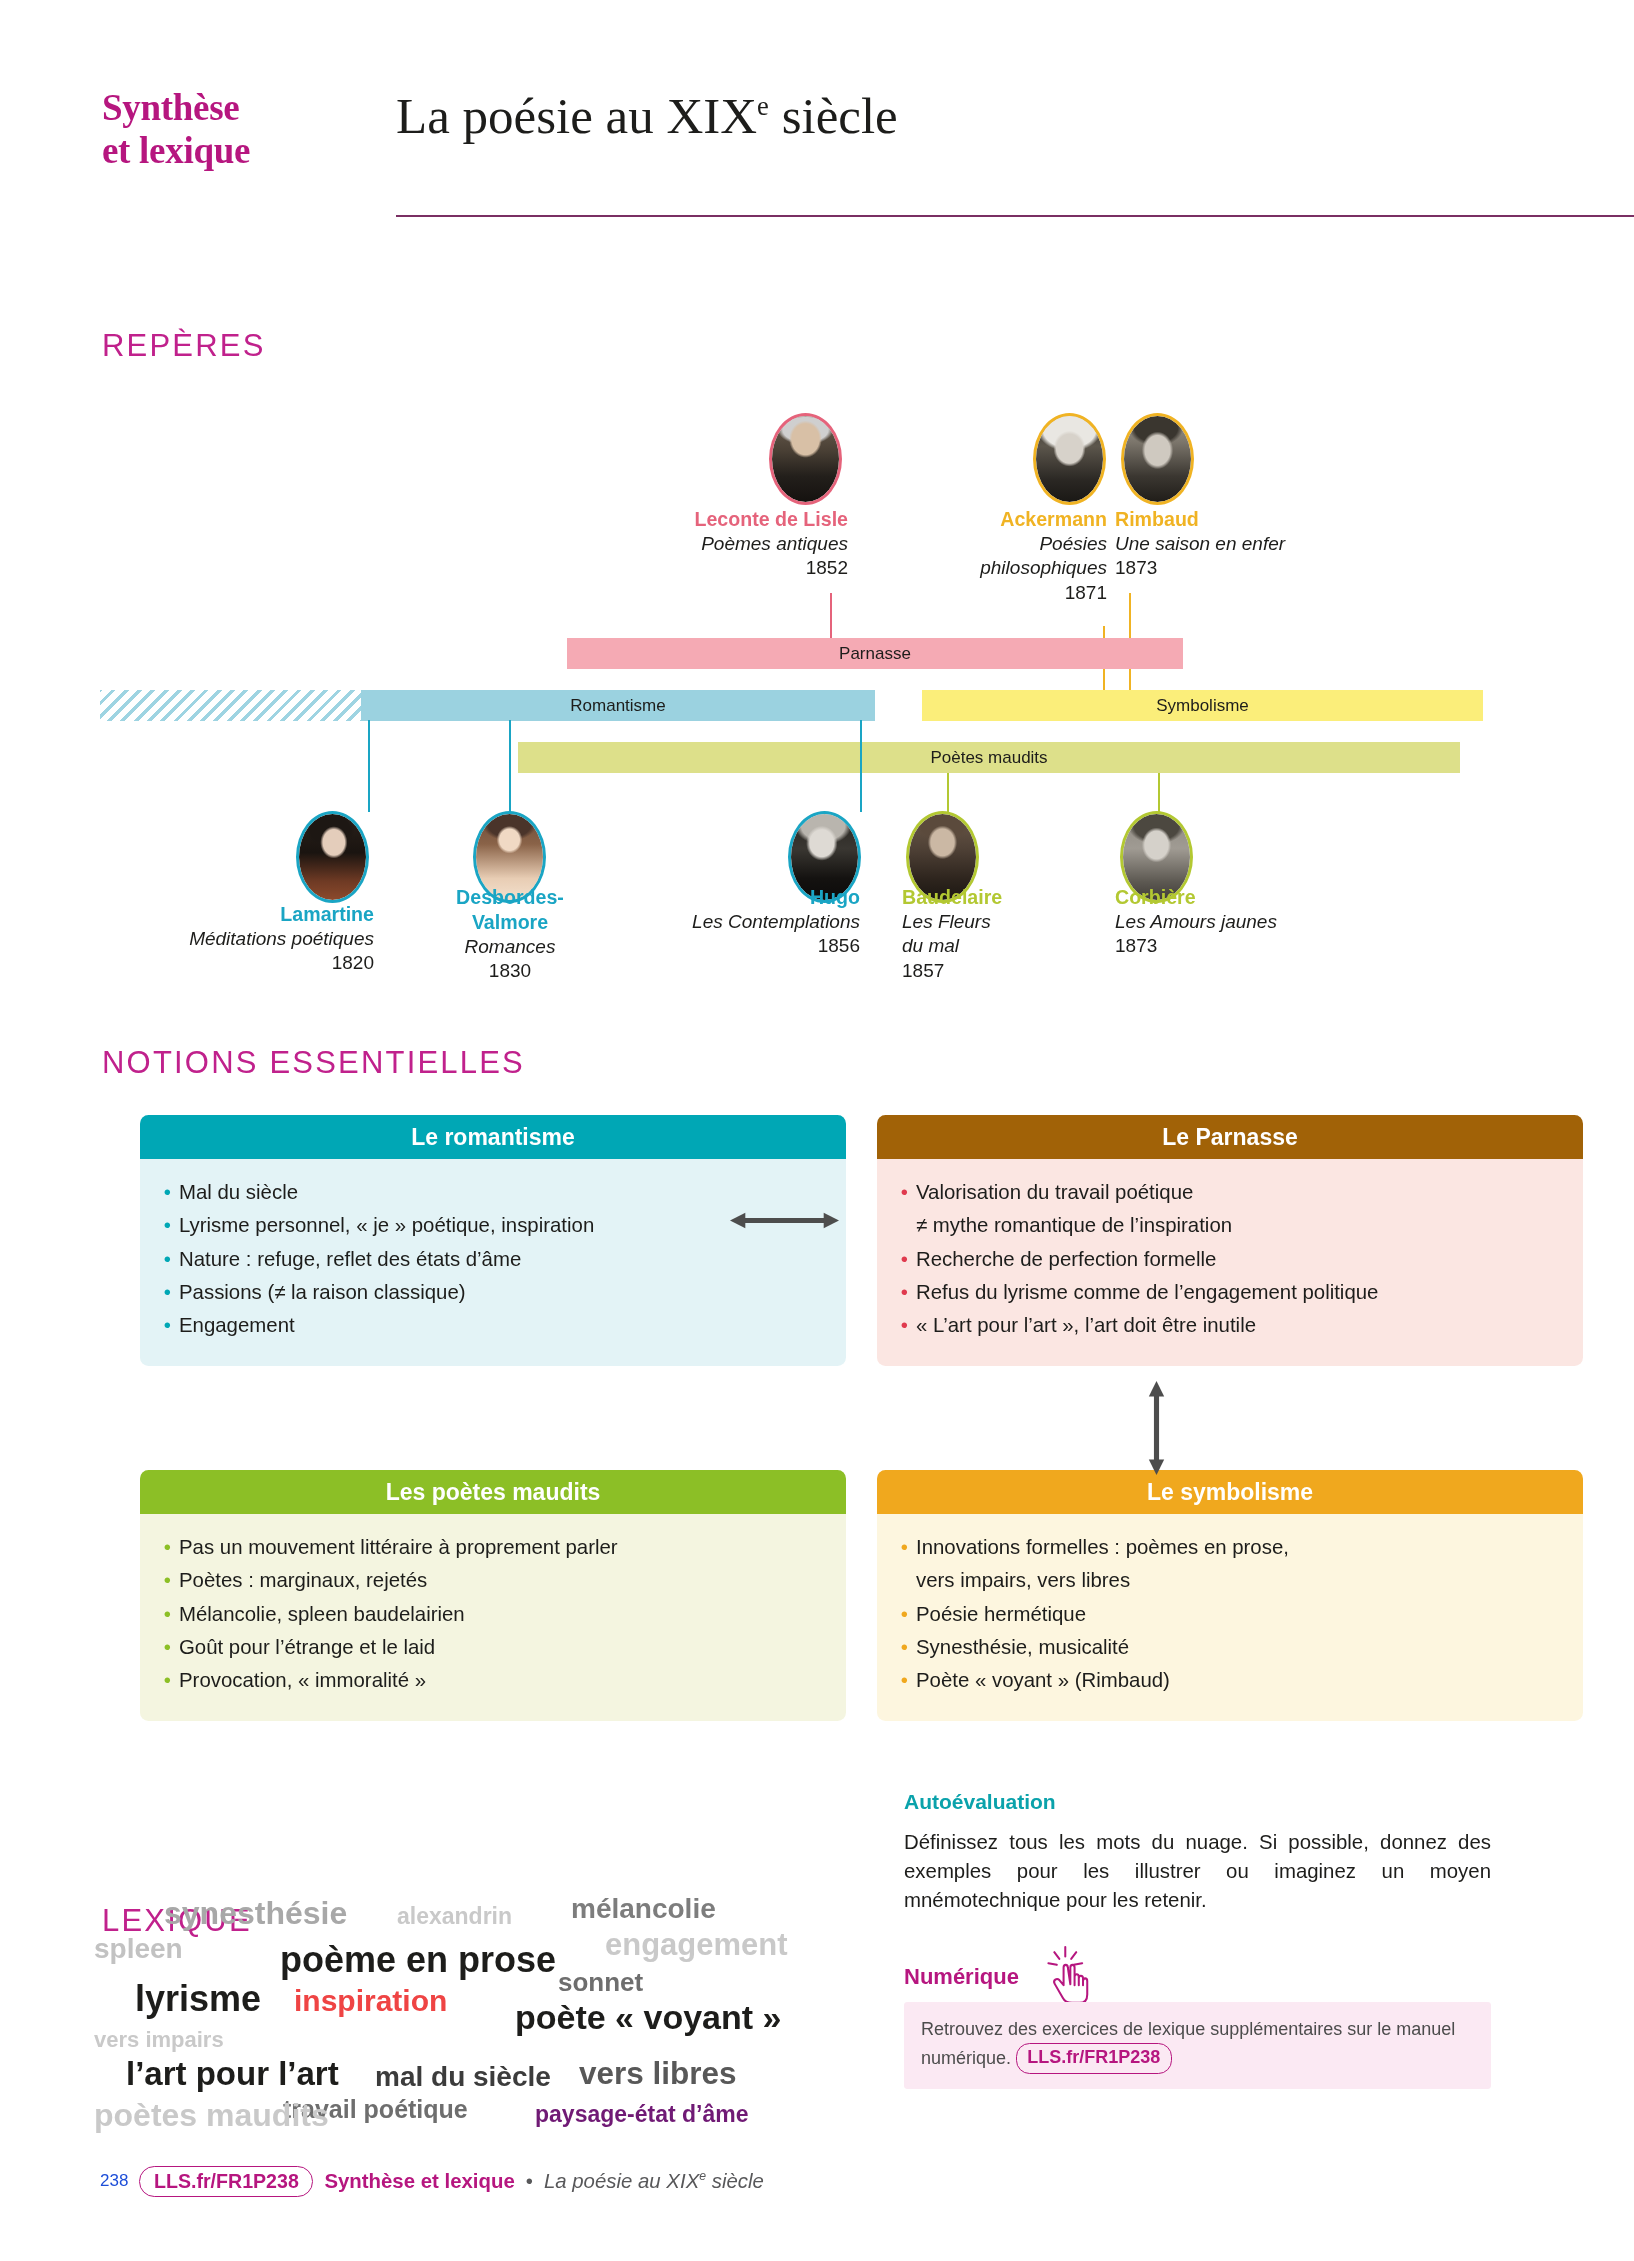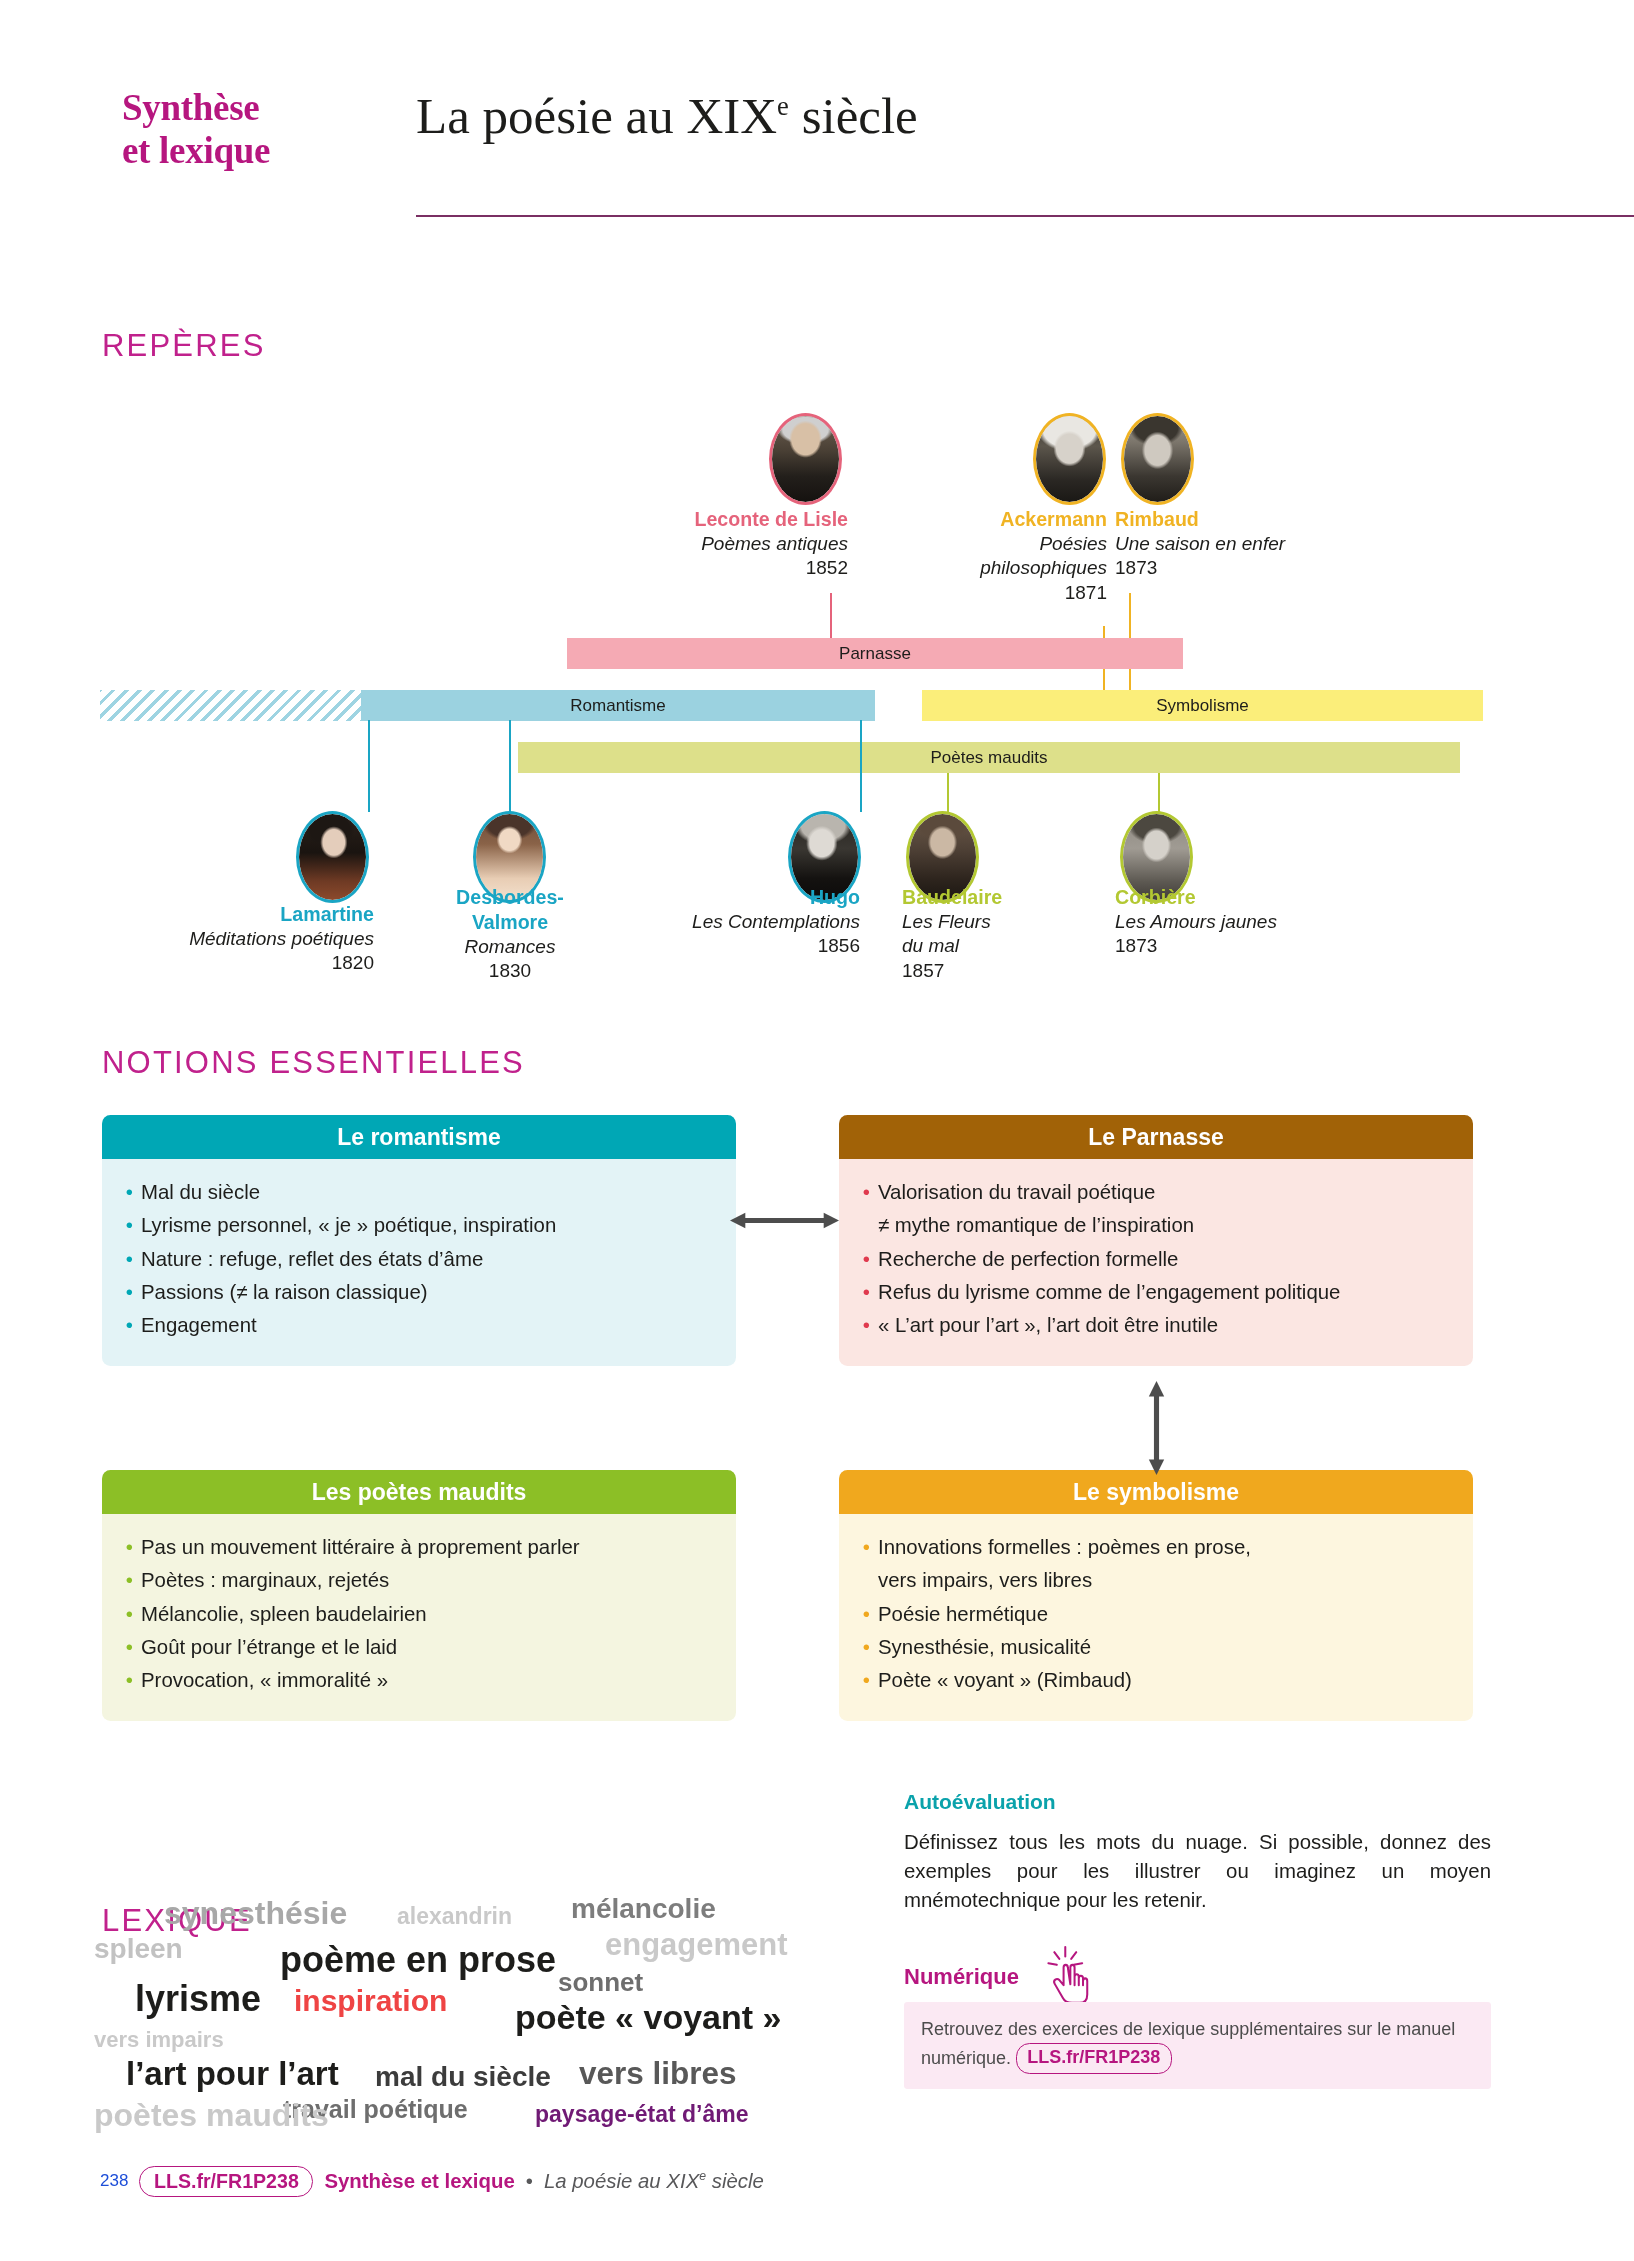--- a/index.html
+++ b/index.html
@@ -16,21 +16,20 @@
     background: #ffffff;
     overflow: hidden;
   }
 
   
   .header {
     position: absolute;
     left: 102px; top: 60px;
     width: 1481px;
     height: 170px;
-    margin-left: 20px;
   }
   .header-tag {
     position: absolute;
     left: 0; top: 25.5px;
     width: 298px;
     color: #b6167f;
     font-family: "Liberation Serif", serif;
     font-weight: bold;
     font-size: 37px;
     line-height: 1.18;
@@ -115,23 +114,24 @@
   .fig-block { position: absolute; font-size: 19px; line-height: 1.28; }
   .fig-block .fig-name { font-weight: bold; font-size: 19.6px; }
   .fig-block .fig-work { font-style: italic; color: #1d1d1b; }
   .fig-block .fig-year { color: #1d1d1b; }
   .ta-right { text-align: right; }
   .ta-left  { text-align: left;  }
 
   
   .nbox {
     position: absolute;
-    width: 634px;
+    width: 706px;
     border-radius: 8.5px;
     overflow: hidden;
+    margin-left: 38px;
   }
   .nbox-head {
     height: 44px;
     line-height: 44px;
     text-align: center;
     color: #ffffff;
     font-weight: bold;
     font-size: 23px;
   }
   .nbox-body {

